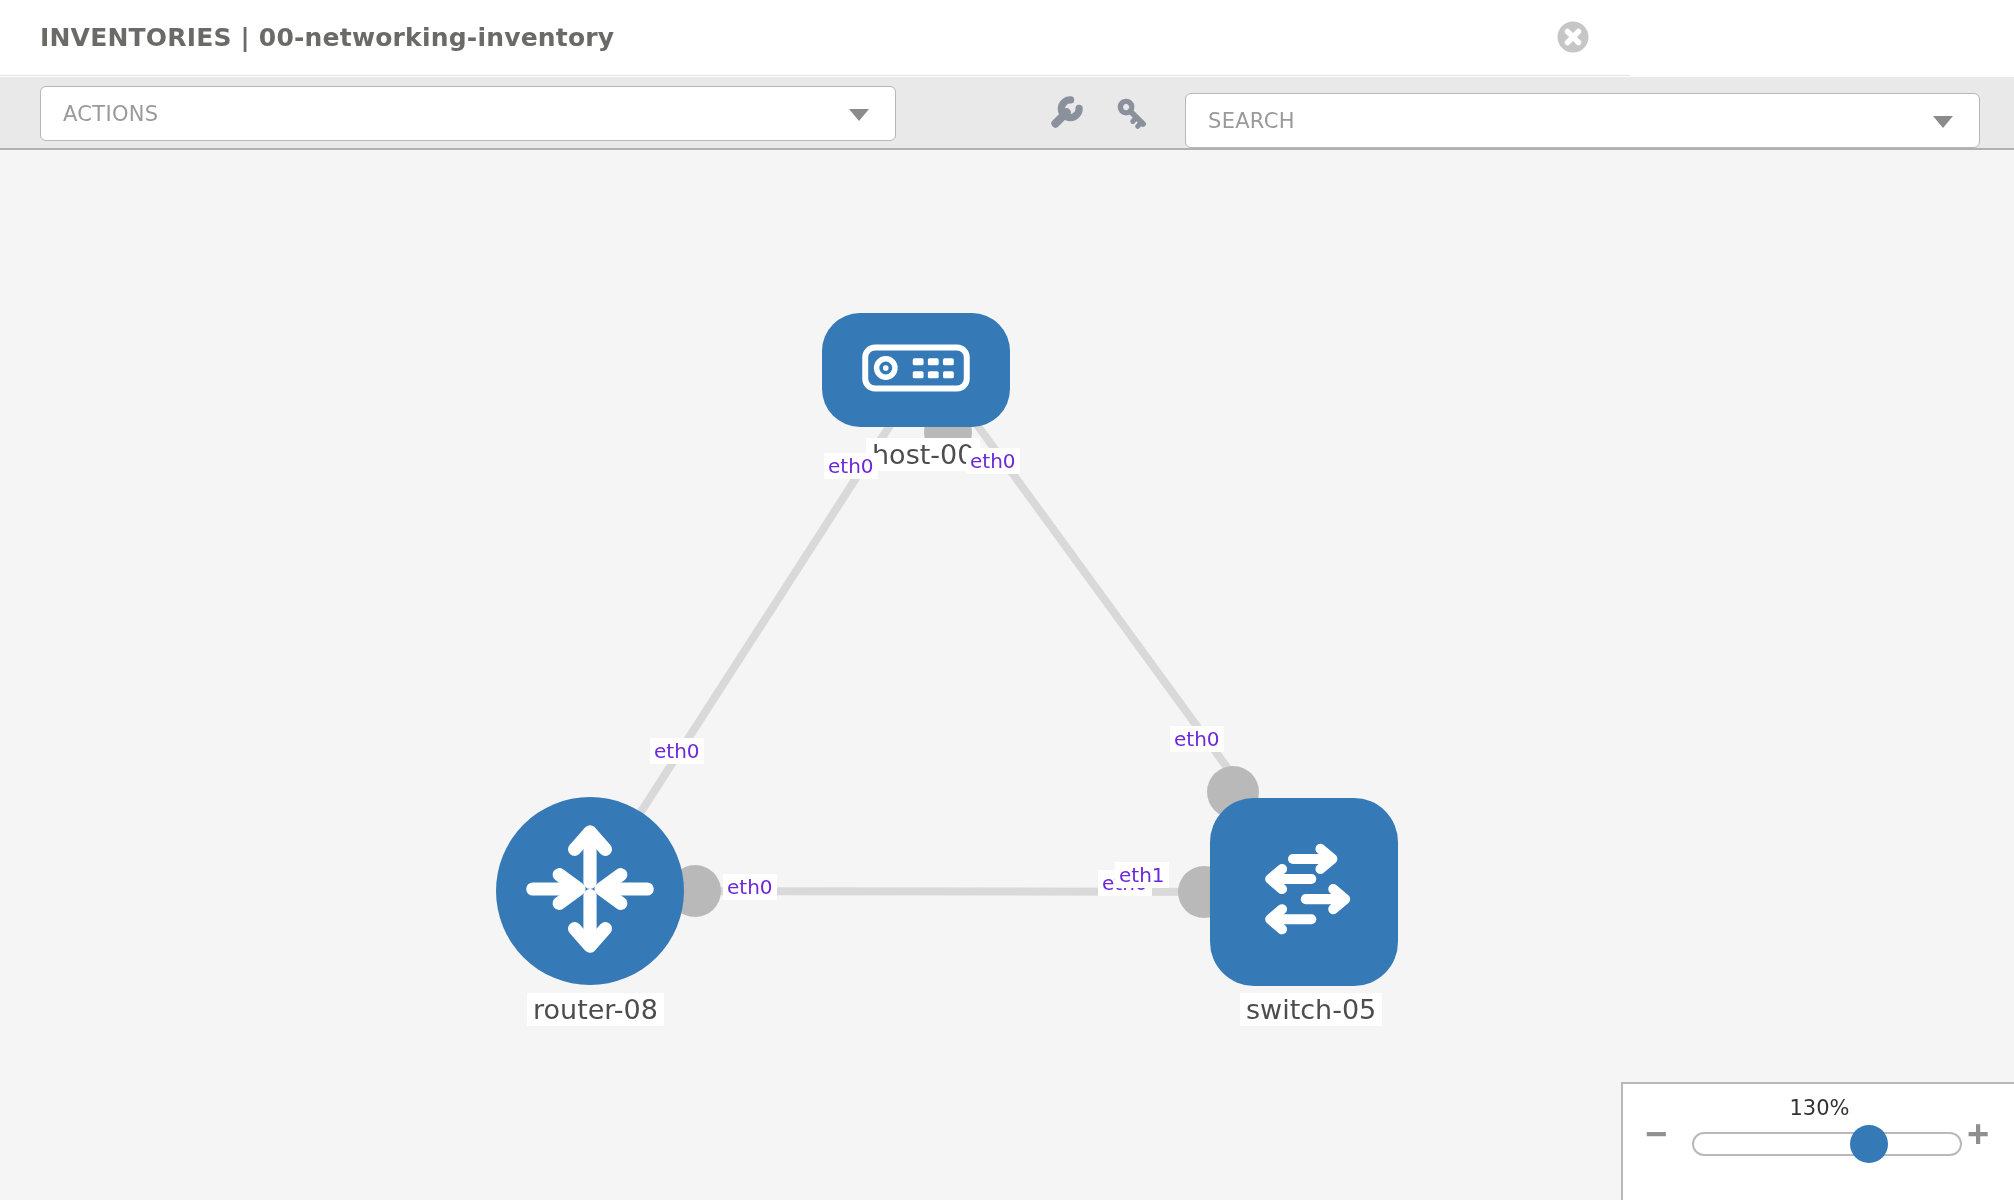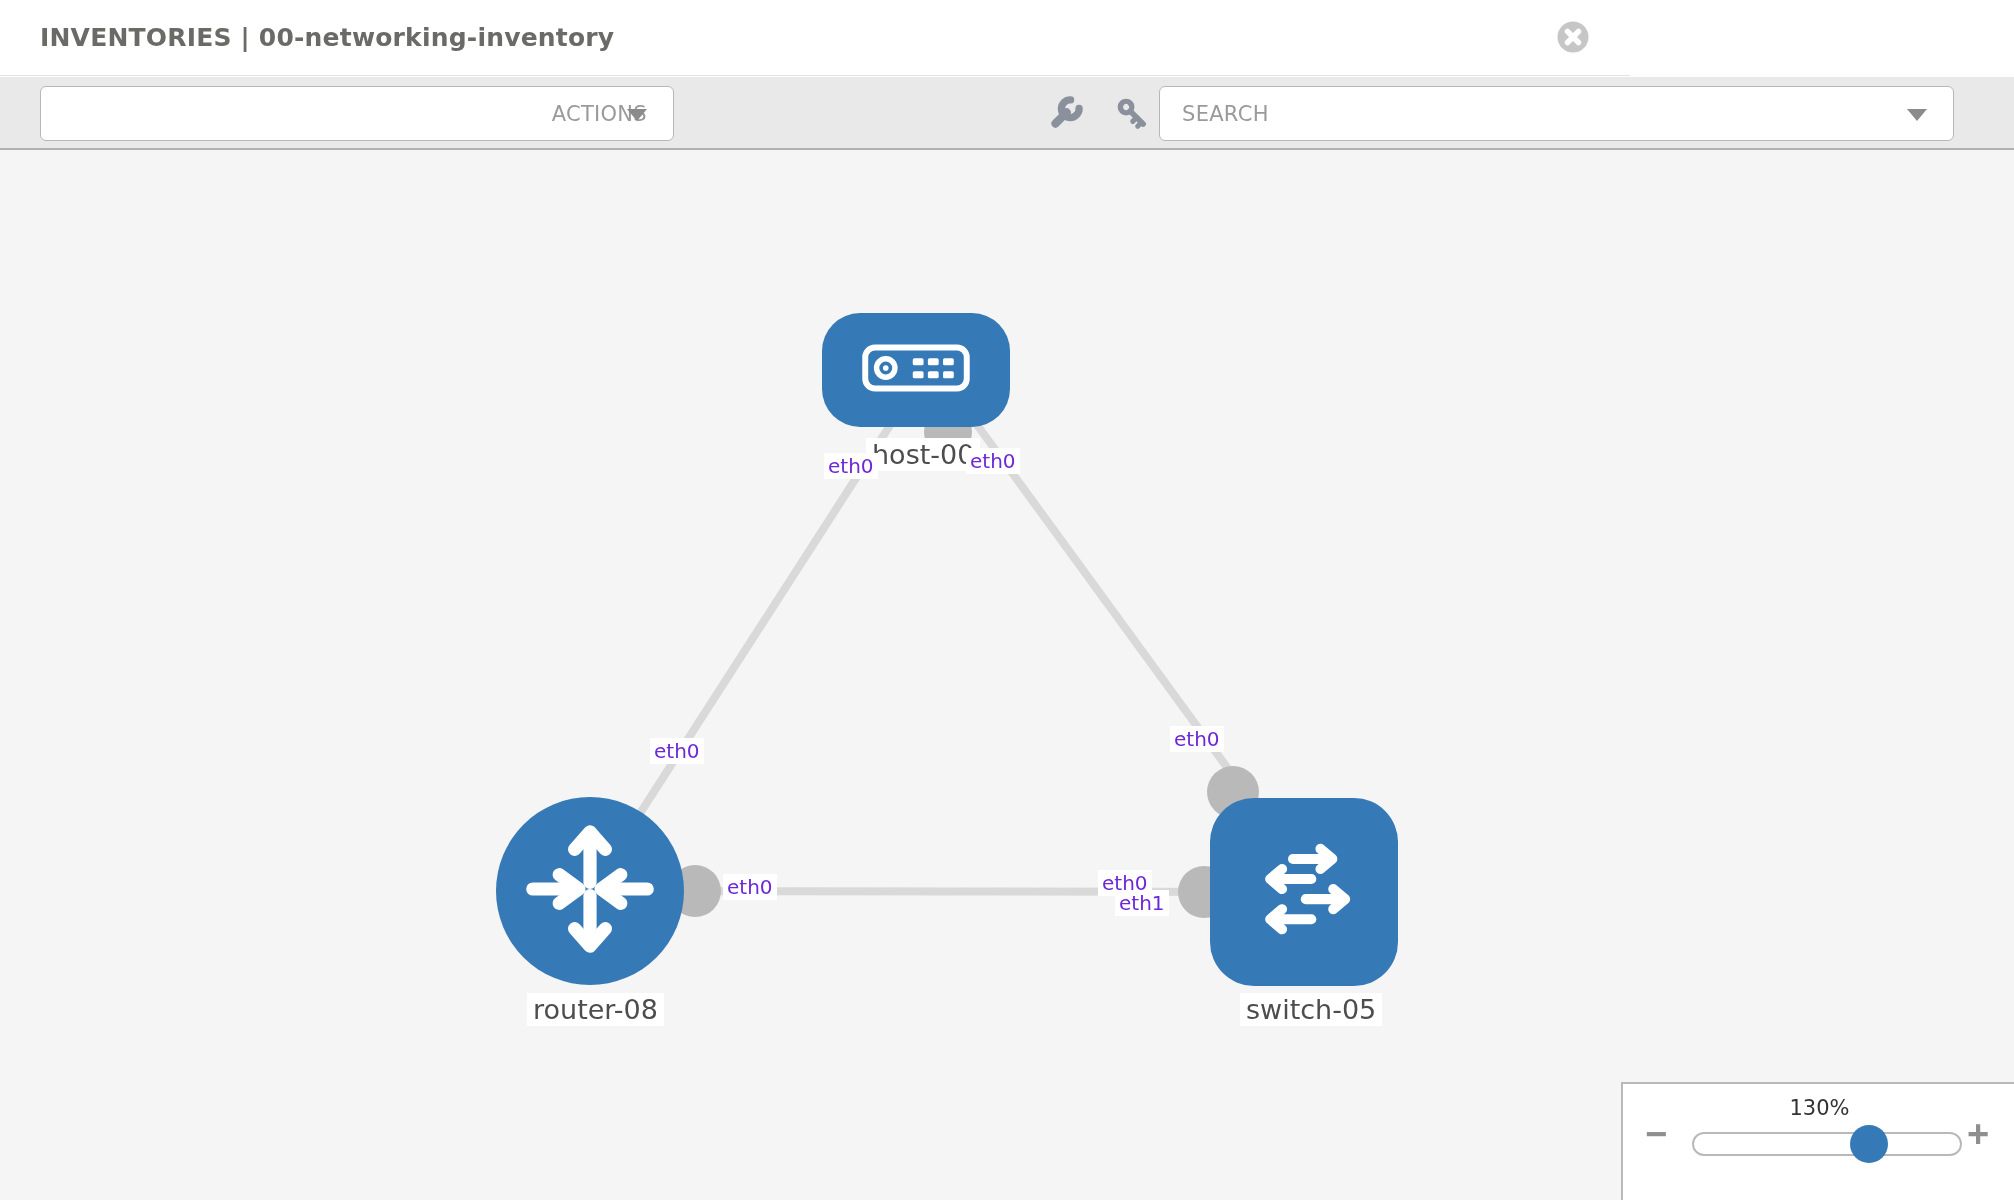--- a/index.html
+++ b/index.html
@@ -17,22 +17,22 @@
   
   .toolbar { position:absolute; left:0; top:77px; width:2014px; height:73px;
     background:#e9e9e9; border-bottom:2px solid #b1b1b1; }
   .select-box { position:absolute; top:9px; height:55px; background:#ffffff;
     border:1px solid #b7b7b7; border-radius:6px; display:flex; align-items:center;
     padding:0 26px 0 22px; cursor:pointer; }
   .select-box .sel-label { font-size:21px; color:#9a9a9a; letter-spacing:.3px; }
   .caret { position:absolute; right:26px; top:50%; margin-top:-5px;
     width:0; height:0; border-left:10px solid transparent; border-right:10px solid transparent;
     border-top:12px solid #8b8b8b; }
-  .actions-box { left:40px; width:634px;justify-content:flex-end; }
-  .search-box  { left:1159px; width:795px; }
+  .actions-box { left:40px; width:856px; }
+  .search-box  { left:1185px; width:795px;margin-top:7px; }
   .tool-icon { position:absolute; top:18px; width:38px; height:38px; background:transparent;
     border:none; cursor:pointer; }
   .tool-icon.wrench { left:1046px; }
   .tool-icon.key    { left:1114px; }
 
   
   .canvas { position:absolute; left:0; top:150px; width:2014px; height:1050px;
     background:#f5f5f5; overflow:hidden; }
   .edges { position:absolute; left:0; top:0; }
   .port { position:absolute; border-radius:50%; background:#b9b9b9; }
@@ -182,21 +182,21 @@
   <div class="chip name-chip" style="left:866px; top:288px;">host-00</div>
   <div class="chip name-chip" style="left:527px; top:843px;">router-08</div>
   <div class="chip name-chip" style="left:1240px; top:843px;">switch-05</div>
 
   <div class="chip if-chip" style="left:824px; top:303px;">eth0</div>
   <div class="chip if-chip" style="left:966px; top:298px;">eth0</div>
   <div class="chip if-chip" style="left:650px; top:588px;">eth0</div>
   <div class="chip if-chip" style="left:1170px; top:576px;">eth0</div>
   <div class="chip if-chip" style="left:723px; top:724px;">eth0</div>
   <div class="chip if-chip" style="left:1098px; top:720px;">eth0</div>
-  <div class="chip if-chip" style="left:1115px; top:740px;">eth1</div>
+  <div class="chip if-chip" style="left:1115px; top:712px;">eth1</div>
 
   <div class="zoom-panel">
     <div class="zoom-level">130%</div>
     <button class="zoom-minus">
       <span>−</span>
     </button>
     <div class="zoom-track">
       <div class="zoom-thumb"></div>
     </div>
     <button class="zoom-plus">

